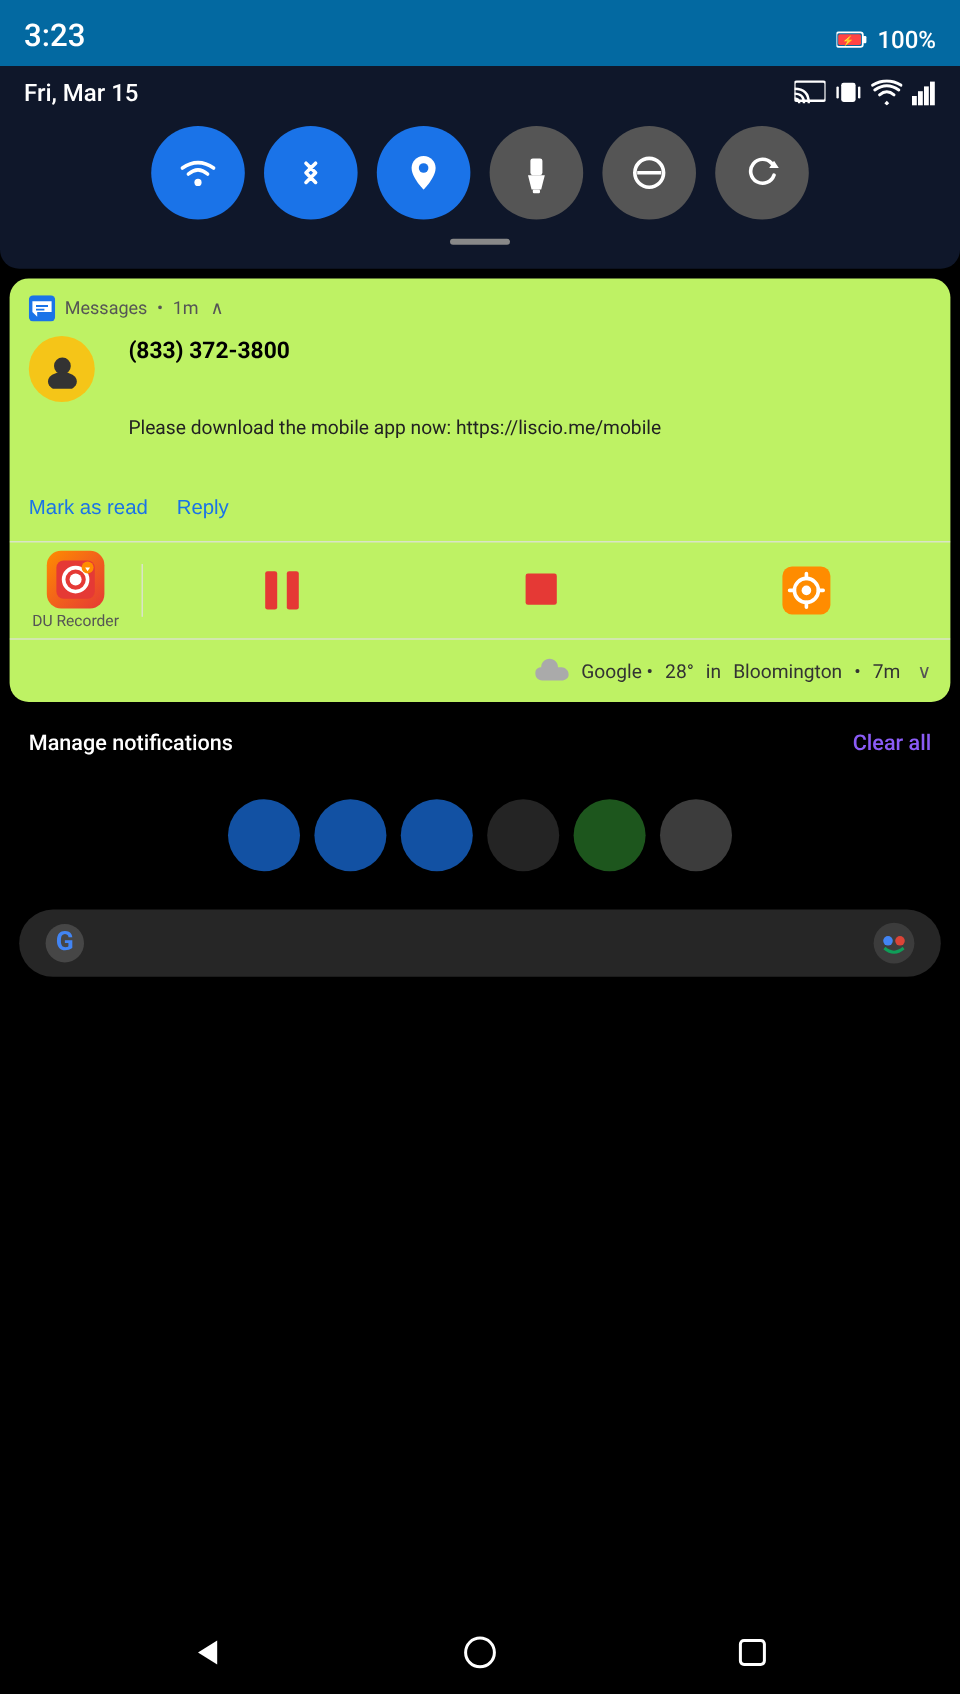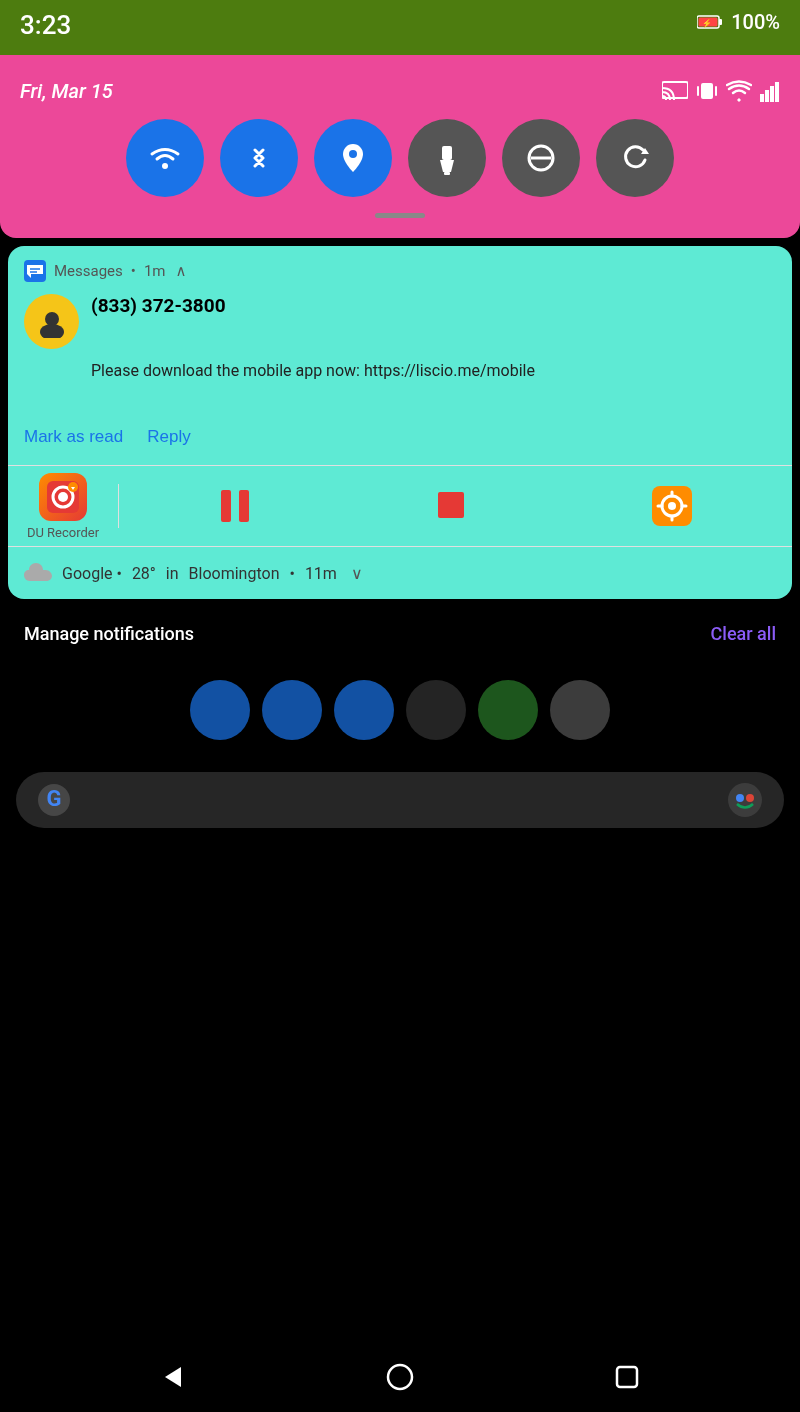--- a/index.html
+++ b/index.html
@@ -9,48 +9,47 @@
       background: #000;
       font-family: 'Roboto', Arial, sans-serif;
       overflow: hidden;
       position: relative;
     }
 
     
     .status-bar {
       display: flex;
       justify-content: space-between;
-      align-items: flex-start;
+      align-items: flex-end;
       padding: 10px 20px;
-      background: #4d7c0f;
+      background: #0369a1;
       height: 55px;
     }
     .status-time {
       color: #fff;
       font-size: 26px;
       font-weight: 500;
     }
     .status-icons {
       display: flex;
       align-items: center;
       gap: 8px;
     }
     .battery-text {
       color: #fff;
       font-size: 20px;
       font-weight: 500;
     }
 
     
     .quick-settings {
-      background: #ec4899;
-      padding: 24px 20px 20px;
+      background: #0f172a;
+      padding: 10px 20px 20px;
       border-radius: 0 0 16px 16px;
       margin-bottom: 8px;
-      font-style: italic;
     }
     .qs-date-row {
       display: flex;
       justify-content: space-between;
       align-items: center;
       margin-bottom: 16px;
     }
     .qs-date {
       color: #fff;
       font-size: 20px;
@@ -83,21 +82,21 @@
     .qs-handle {
       width: 50px;
       height: 5px;
       background: #888;
       border-radius: 3px;
       margin: 0 auto;
     }
 
     
     .notification-panel {
-      background: #5eead4;
+      background: #bef264;
       border-radius: 16px;
       margin: 0 8px 8px;
       overflow: hidden;
     }
 
     
     .notif-messages {
       padding: 14px 16px;
     }
     .notif-header {
@@ -114,21 +113,21 @@
       font-size: 15px;
       color: #555;
     }
     .notif-expand {
       font-size: 15px;
       color: #555;
       margin-left: 2px;
     }
     .notif-body {
       display: flex;
-      gap: 12px;
+      gap: 28px;
       align-items: flex-start;
     }
     .notif-avatar {
       width: 55px;
       height: 55px;
       border-radius: 50%;
       background: #f5c518;
       display: flex;
       align-items: center;
       justify-content: center;
@@ -214,20 +213,21 @@
       align-items: center;
       justify-content: center;
     }
 
     
     .notif-weather {
       display: flex;
       align-items: center;
       padding: 14px 16px;
       gap: 10px;
+      justify-content: flex-end;
     }
     .weather-text {
       font-size: 16px;
       color: #333;
     }
     .weather-expand {
       font-size: 16px;
       color: #555;
       margin-left: 4px;
     }
@@ -481,21 +481,21 @@
 
   <div class="notif-weather">
     <svg width="28" height="24" viewBox="0 0 28 24">
       <path d="M22 20 H6 C2 20 0 17 0 14 C0 11 2 9 5 9 C5 5 8 2 12 2 C16 2 19 5 19 9 H22 C25 9 28 12 28 15 C28 18 25 20 22 20 Z" fill="#aaa"></path>
     </svg>
     <span class="weather-text">Google • </span>
     <span class="weather-text">28°</span>
     <span class="weather-text"> in </span>
     <span class="weather-text">Bloomington</span>
     <span class="weather-text"> • </span>
-    <span class="weather-text">11m</span>
+    <span class="weather-text">7m</span>
     <span class="weather-expand">∨</span>
   </div>
 
 </div>
 
 <div class="bottom-bar">
   <span class="manage-notifications">Manage notifications</span>
   <span class="clear-all">Clear all</span>
 </div>
 

